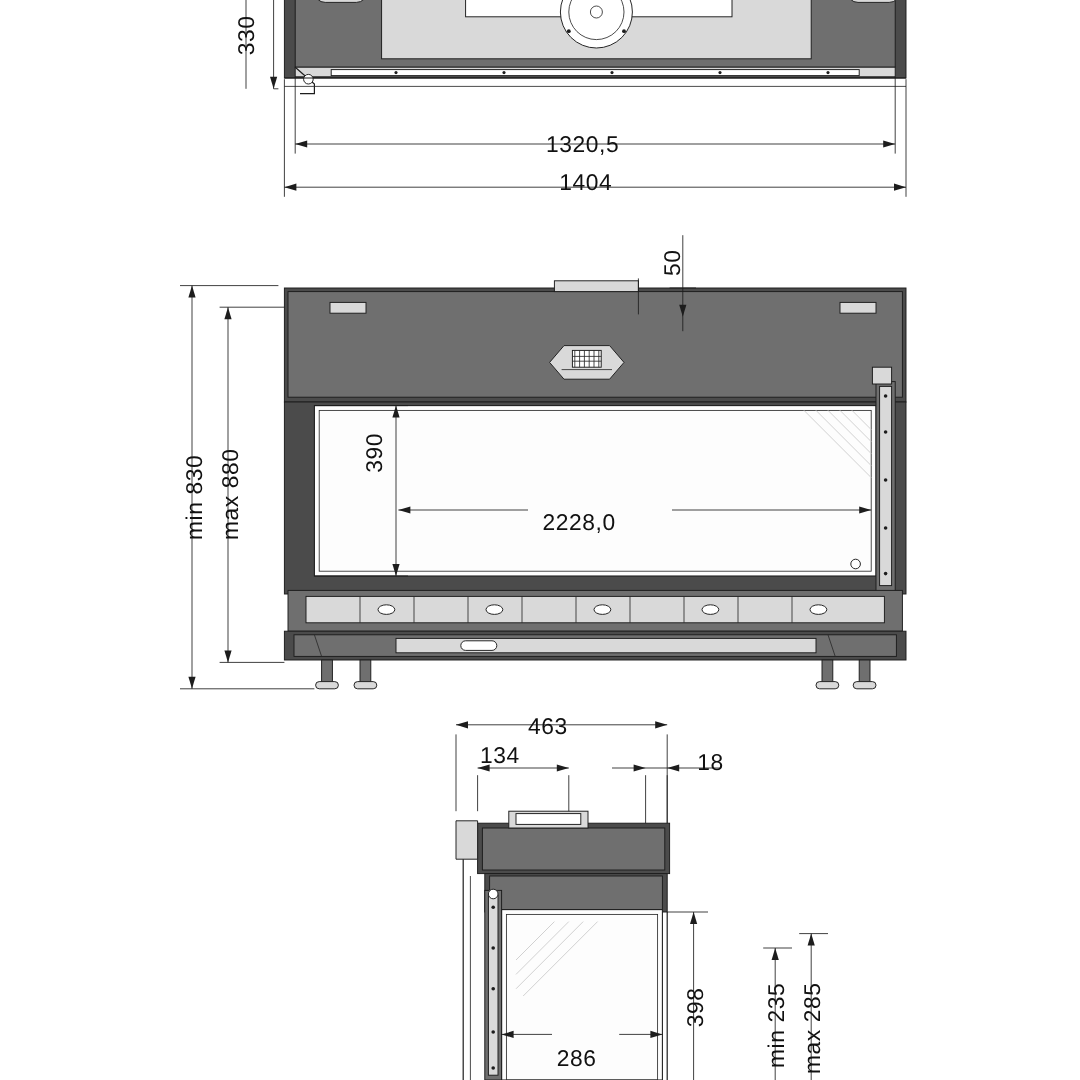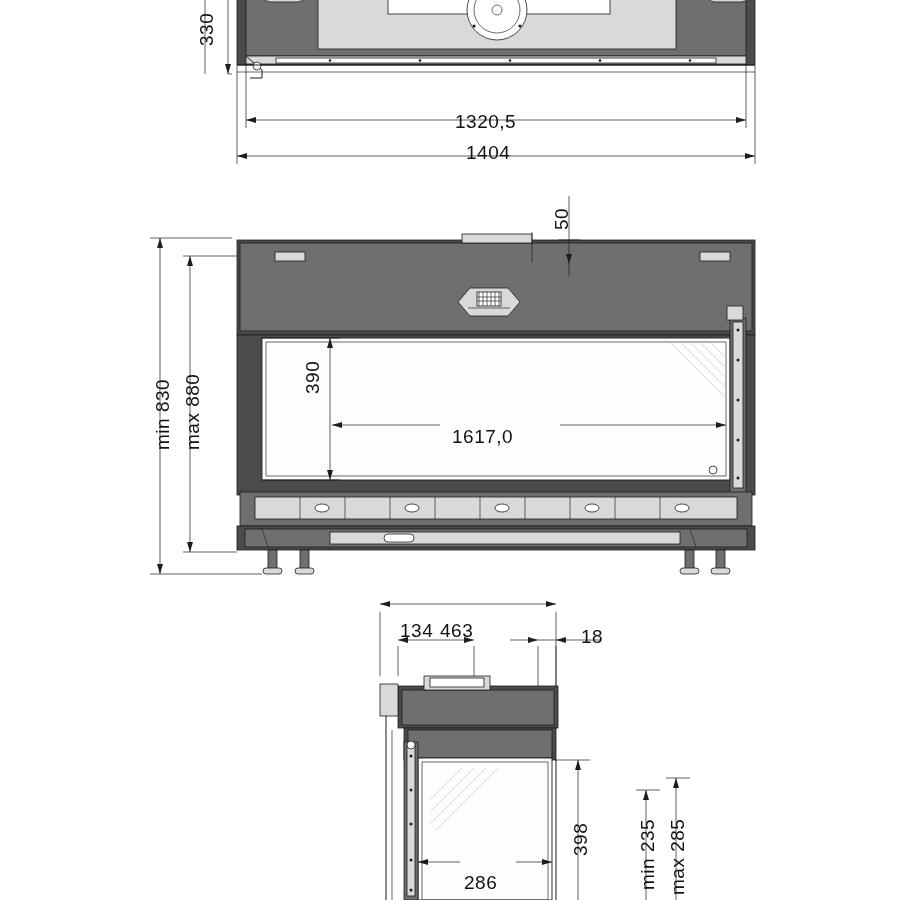--- a/index.html
+++ b/index.html
@@ -314,23 +314,23 @@
   </svg>
 
   <div class="dim-label vert" style="left:196px; top:46px;">330</div>
   <div class="dim-label" style="left:455px; top:98px;margin-top:13px;">1320,5</div>
   <div class="dim-label" style="left:466px; top:142px;">1404</div>
 
   <div class="dim-label vert" style="left:551px; top:230px;">50</div>
   <div class="dim-label vert" style="left:152px; top:450px;">min 830</div>
   <div class="dim-label vert" style="left:182px; top:450px;">max 880</div>
   <div class="dim-label vert" style="left:302px; top:394px;">390</div>
-  <div class="dim-label" style="left:452px; top:426px;">1617,0</div>
-
-  <div class="dim-label" style="left:440px; top:620px;">463</div>
+  <div class="dim-label" style="left:452px; top:426px;">2228,0</div>
+
+  <div class="dim-label" style="left:440px; top:596px;">463</div>
   <div class="dim-label" style="left:400px; top:620px;">134</div>
   <div class="dim-label" style="left:581px; top:626px;text-align:right;">18</div>
   <div class="dim-label vert" style="left:570px; top:856px;">398</div>
   <div class="dim-label" style="left:464px; top:852px;margin-top:20px;">286</div>
   <div class="dim-label vert" style="left:637px; top:890px;">min 235</div>
   <div class="dim-label vert" style="left:667px; top:895px;">max 285</div>
 
 </div>
 
 </body></html>

